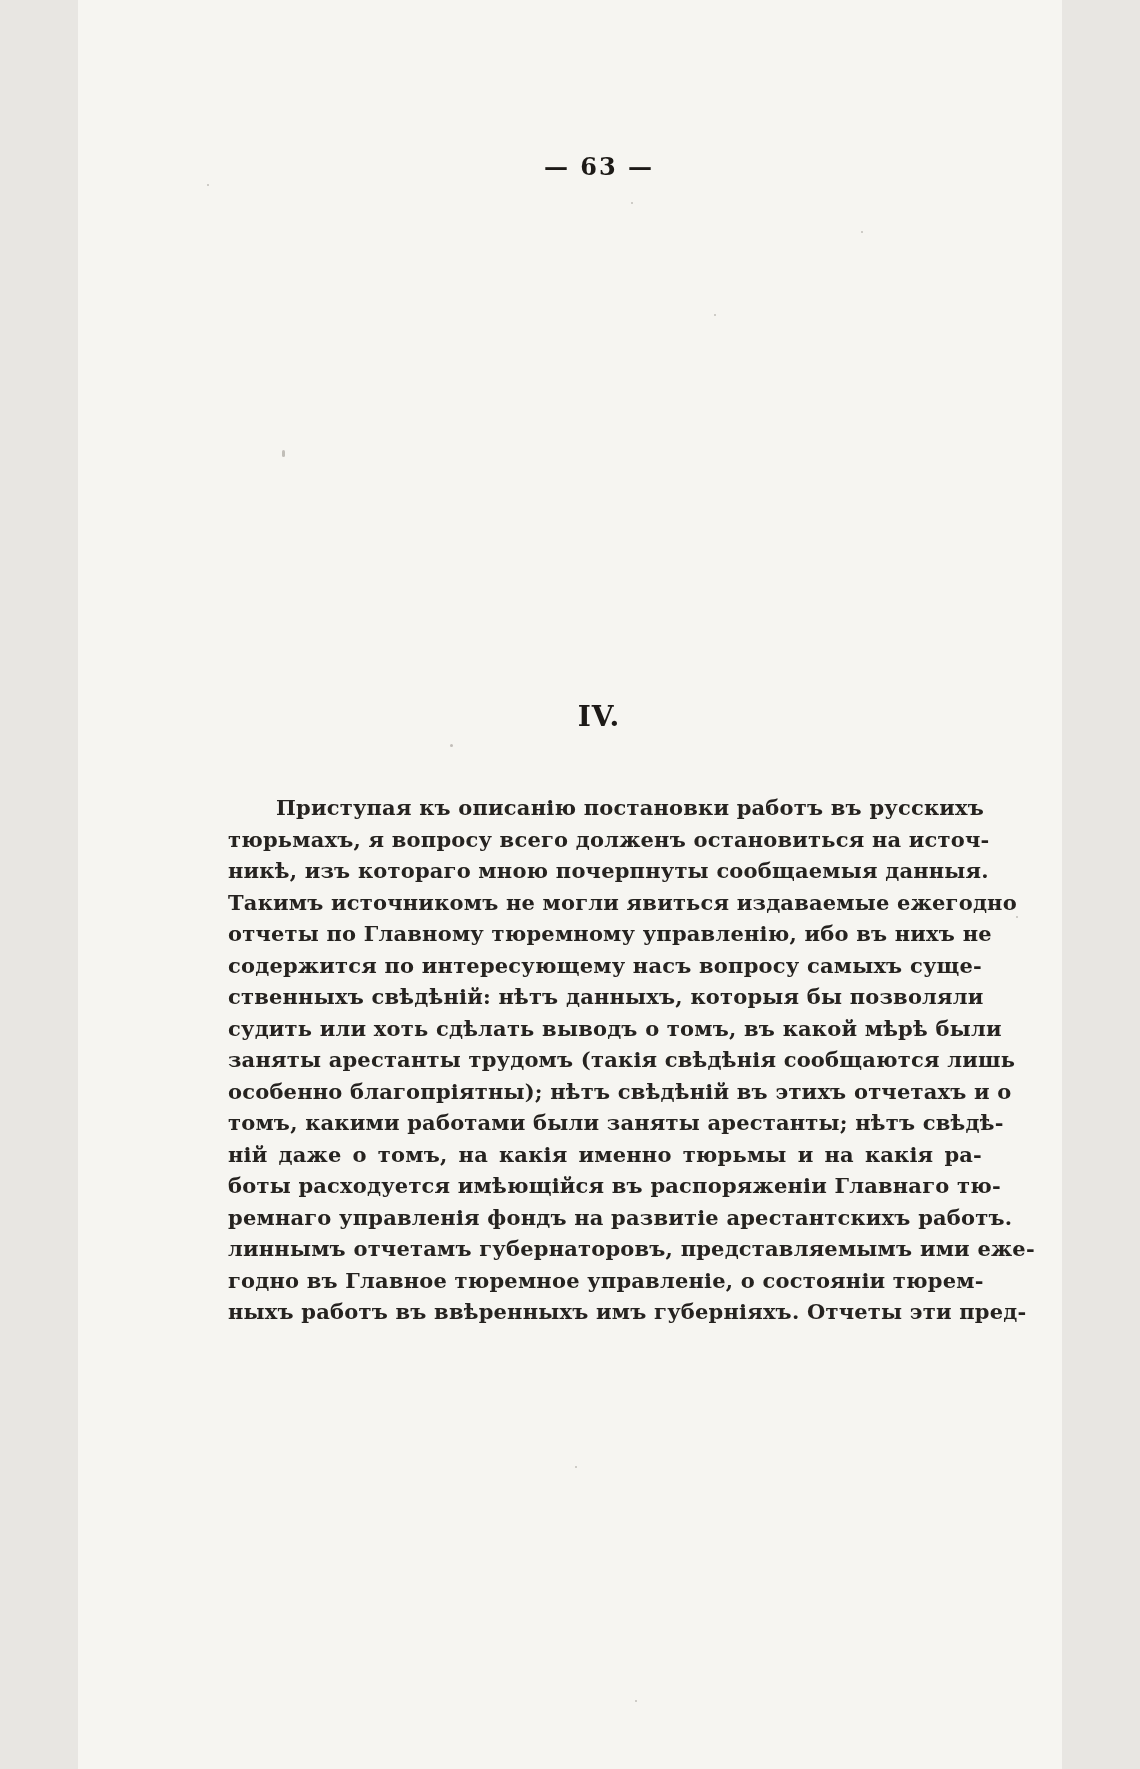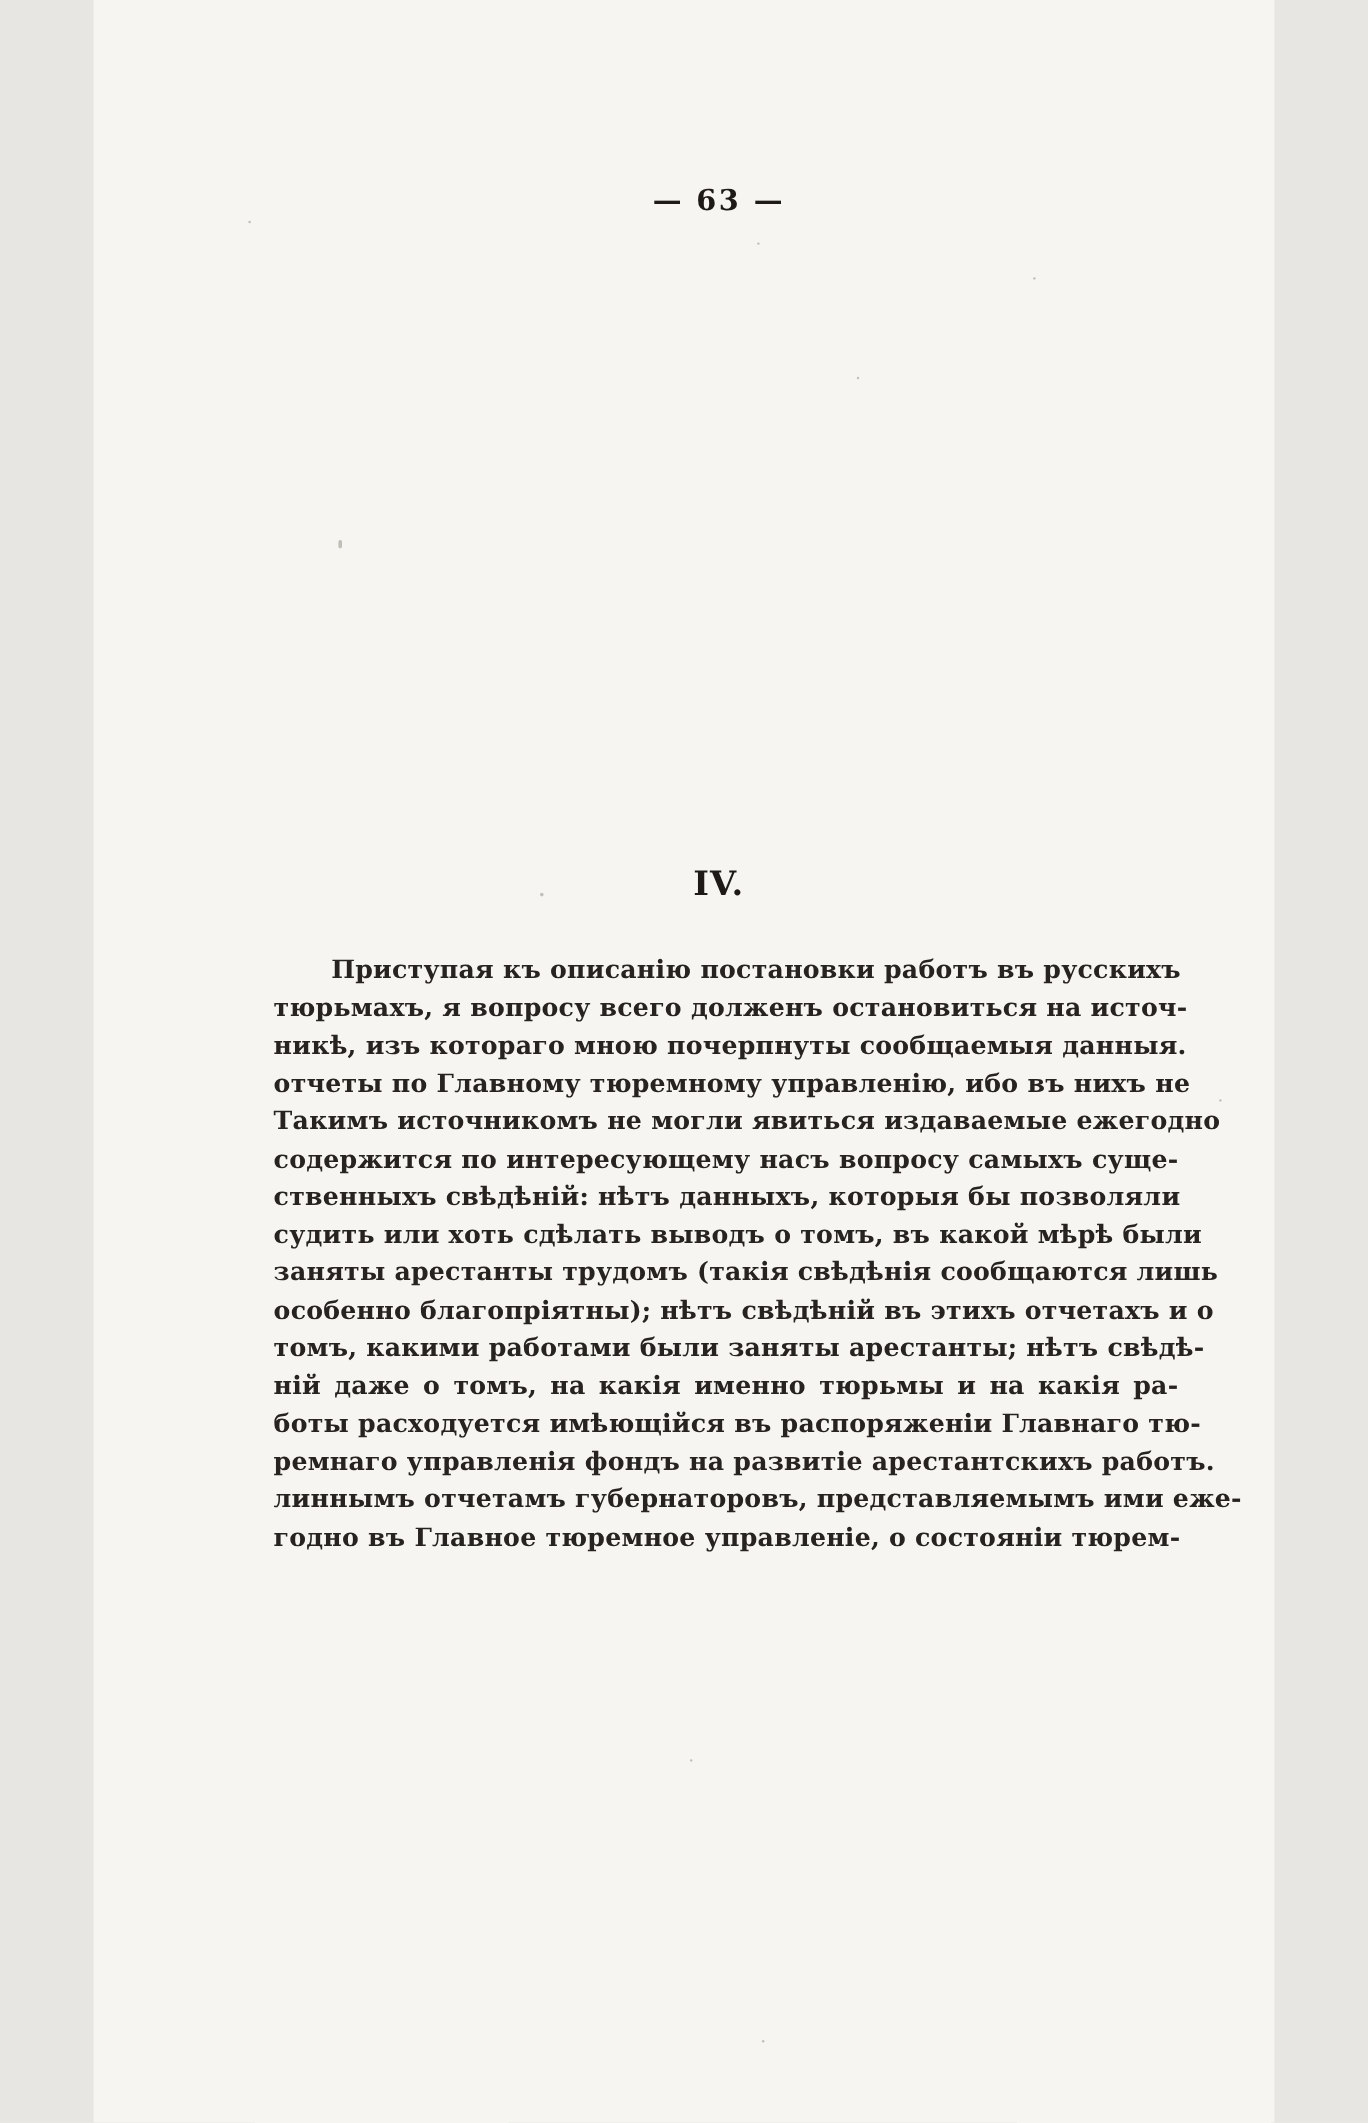--- a/index.html
+++ b/index.html
@@ -30,21 +30,21 @@
     left: 0;
     width: 100%;
     text-align: center;
     font-size: 24px;
     font-weight: bold;
     letter-spacing: 2px;
     color: #1d1a17;
   }
   .section-heading {
     position: absolute;
-    top: 720px;
+    top: 700px;
     left: 0;
     width: 100%;
     margin: 0;
     text-align: center;
     font-size: 28px;
     font-weight: bold;
     letter-spacing: 1px;
     color: #1d1a17;
   }
   .body-text {
@@ -108,31 +108,32 @@
   <div class="content">
     <div class="page-number">— 63 —</div>
 
     <h2 class="section-heading">IV.</h2>
 
     <div class="body-text">
         <div class="paragraph">
           <div class="line first">Приступая къ описанію постановки работъ въ русскихъ</div>
           <div class="line">тюрьмахъ, я вопросу всего долженъ остановиться на источ-</div>
           <div class="line">никѣ, изъ котораго мною почерпнуты сообщаемыя данныя.</div>
+          <div class="line">Такимъ источникомъ не могли явиться издаваемые ежегодно</div>
           <div class="line">отчеты по Главному тюремному управленію, ибо въ нихъ не</div>
-          <div class="line">Такимъ источникомъ не могли явиться издаваемые ежегодно</div>
           <div class="line">содержится по интересующему насъ вопросу самыхъ суще-</div>
           <div class="line">ственныхъ свѣдѣній: нѣтъ данныхъ, которыя бы позволяли</div>
           <div class="line">судить или хоть сдѣлать выводъ о томъ, въ какой мѣрѣ были</div>
           <div class="line">заняты арестанты трудомъ (такія свѣдѣнія сообщаются лишь</div>
           <div class="line">особенно благопріятны); нѣтъ свѣдѣній въ этихъ отчетахъ и о</div>
           <div class="line">томъ, какими работами были заняты арестанты; нѣтъ свѣдѣ-</div>
           <div class="line">ній даже о томъ, на какія именно тюрьмы и на какія ра-</div>
           <div class="line">боты расходуется имѣющійся въ распоряженіи Главнаго тю-</div>
           <div class="line">ремнаго управленія фондъ на развитіе арестантскихъ работъ.</div>
         </div>
         <div class="paragraph">
           <div class="line">линнымъ отчетамъ губернаторовъ, представляемымъ ими еже-</div>
           <div class="line">годно въ Главное тюремное управленіе, о состояніи тюрем-</div>
+          <div class="line">ныхъ работъ въ ввѣренныхъ имъ губерніяхъ. Отчеты эти пред-</div>
         </div>
       </div>
   </div>
 </div>
 
 </body></html>

